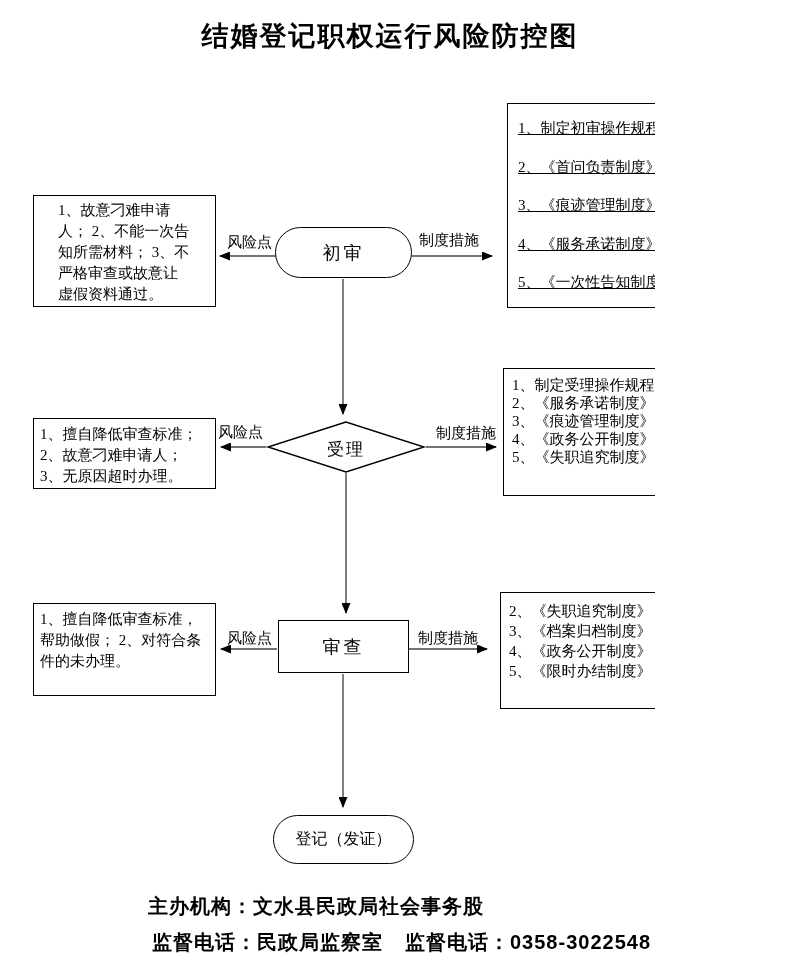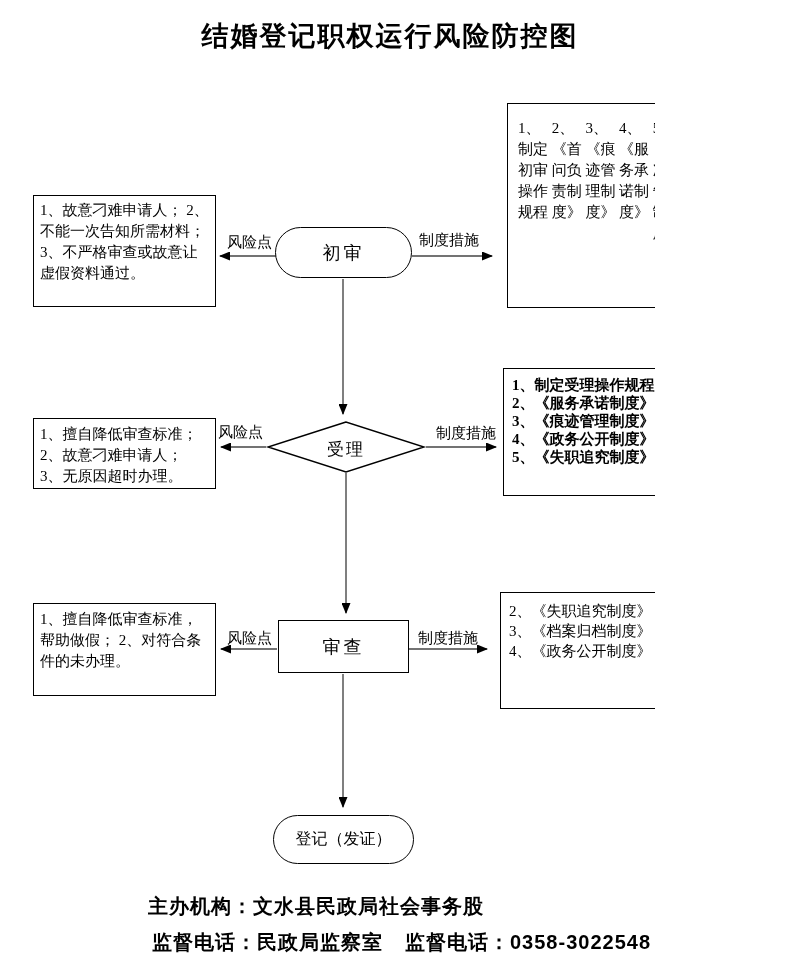--- a/index.html
+++ b/index.html
@@ -7,28 +7,28 @@
         font-family:"Liberation Serif","DejaVu Serif",serif;color:#000;}
   .abs{position:absolute;}
   #title{left:0;top:18px;width:780px;text-align:center;
          font-family:"Liberation Sans","DejaVu Sans",sans-serif;
          font-size:27px;font-weight:bold;letter-spacing:2px;}
   svg.overlay{position:absolute;left:0;top:0;width:793px;height:977px;}
   .box{position:absolute;border:1.6px solid #000;background:#fff;box-sizing:border-box;
        font-size:15px;}
   .box .ln{line-height:21px;}
   
-  #risk-initial{left:33px;top:195px;width:183px;height:112px;padding:4px 6px;}
+  #risk-initial{left:33px;top:195px;width:183px;height:112px;padding:4px 24px;}
   #risk-accept{left:33px;top:418px;width:183px;height:71px;padding:5px 6px;}
   #risk-review{left:33px;top:603px;width:183px;height:93px;padding:5px 6px;}
   
   #measure-initial{left:507px;top:103px;width:194px;height:205px;padding:14px 10px;
-                   display:flex;justify-content:space-between;}
+                   display:flex;flex-direction:column;justify-content:space-between;text-decoration:underline;}
   #measure-accept{left:503px;top:368px;width:198px;height:128px;padding:7px 8px;}
-  #measure-accept .ln{line-height:18px;font-weight:bold;}
+  #measure-accept .ln{line-height:18px;}
   #measure-review{left:500px;top:592px;width:201px;height:117px;padding:8px 8px;}
   #measure-review .ln{line-height:20px;}
   
   .node{position:absolute;background:#fff;border:1.7px solid #000;box-sizing:border-box;
         display:flex;align-items:center;justify-content:center;
         font-size:18px;letter-spacing:3px;}
   #node-initial{left:275px;top:227px;width:137px;height:51px;border-radius:26px;}
   #node-review{left:278px;top:620px;width:131px;height:53px;}
   #node-register{left:273px;top:815px;width:141px;height:49px;border-radius:25px;font-size:16px;letter-spacing:0;}
   #node-accept-label{left:286px;top:438px;width:120px;text-align:center;
@@ -103,20 +103,21 @@
     <div class="ln">1、制定受理操作规程</div>
     <div class="ln">2、《服务承诺制度》</div>
     <div class="ln">3、《痕迹管理制度》</div>
     <div class="ln">4、《政务公开制度》</div>
     <div class="ln">5、《失职追究制度》</div>
   </div>
   <div id="measure-review" class="box">
     <div class="ln">2、《失职追究制度》</div>
     <div class="ln">3、《档案归档制度》</div>
     <div class="ln">4、《政务公开制度》</div>
+    <div class="ln">5、《限时办结制度》</div>
   </div>
 
   <div id="node-initial" class="node">初审</div>
   <div id="node-accept-label" class="abs">受理</div>
   <div id="node-review" class="node">审查</div>
   <div id="node-register" class="node">登记（发证）</div>
 
   <div id="lbl-risk-1" class="flow-label">风险点</div>
   <div id="lbl-measure-1" class="flow-label">制度措施</div>
   <div id="lbl-risk-2" class="flow-label">风险点</div>

